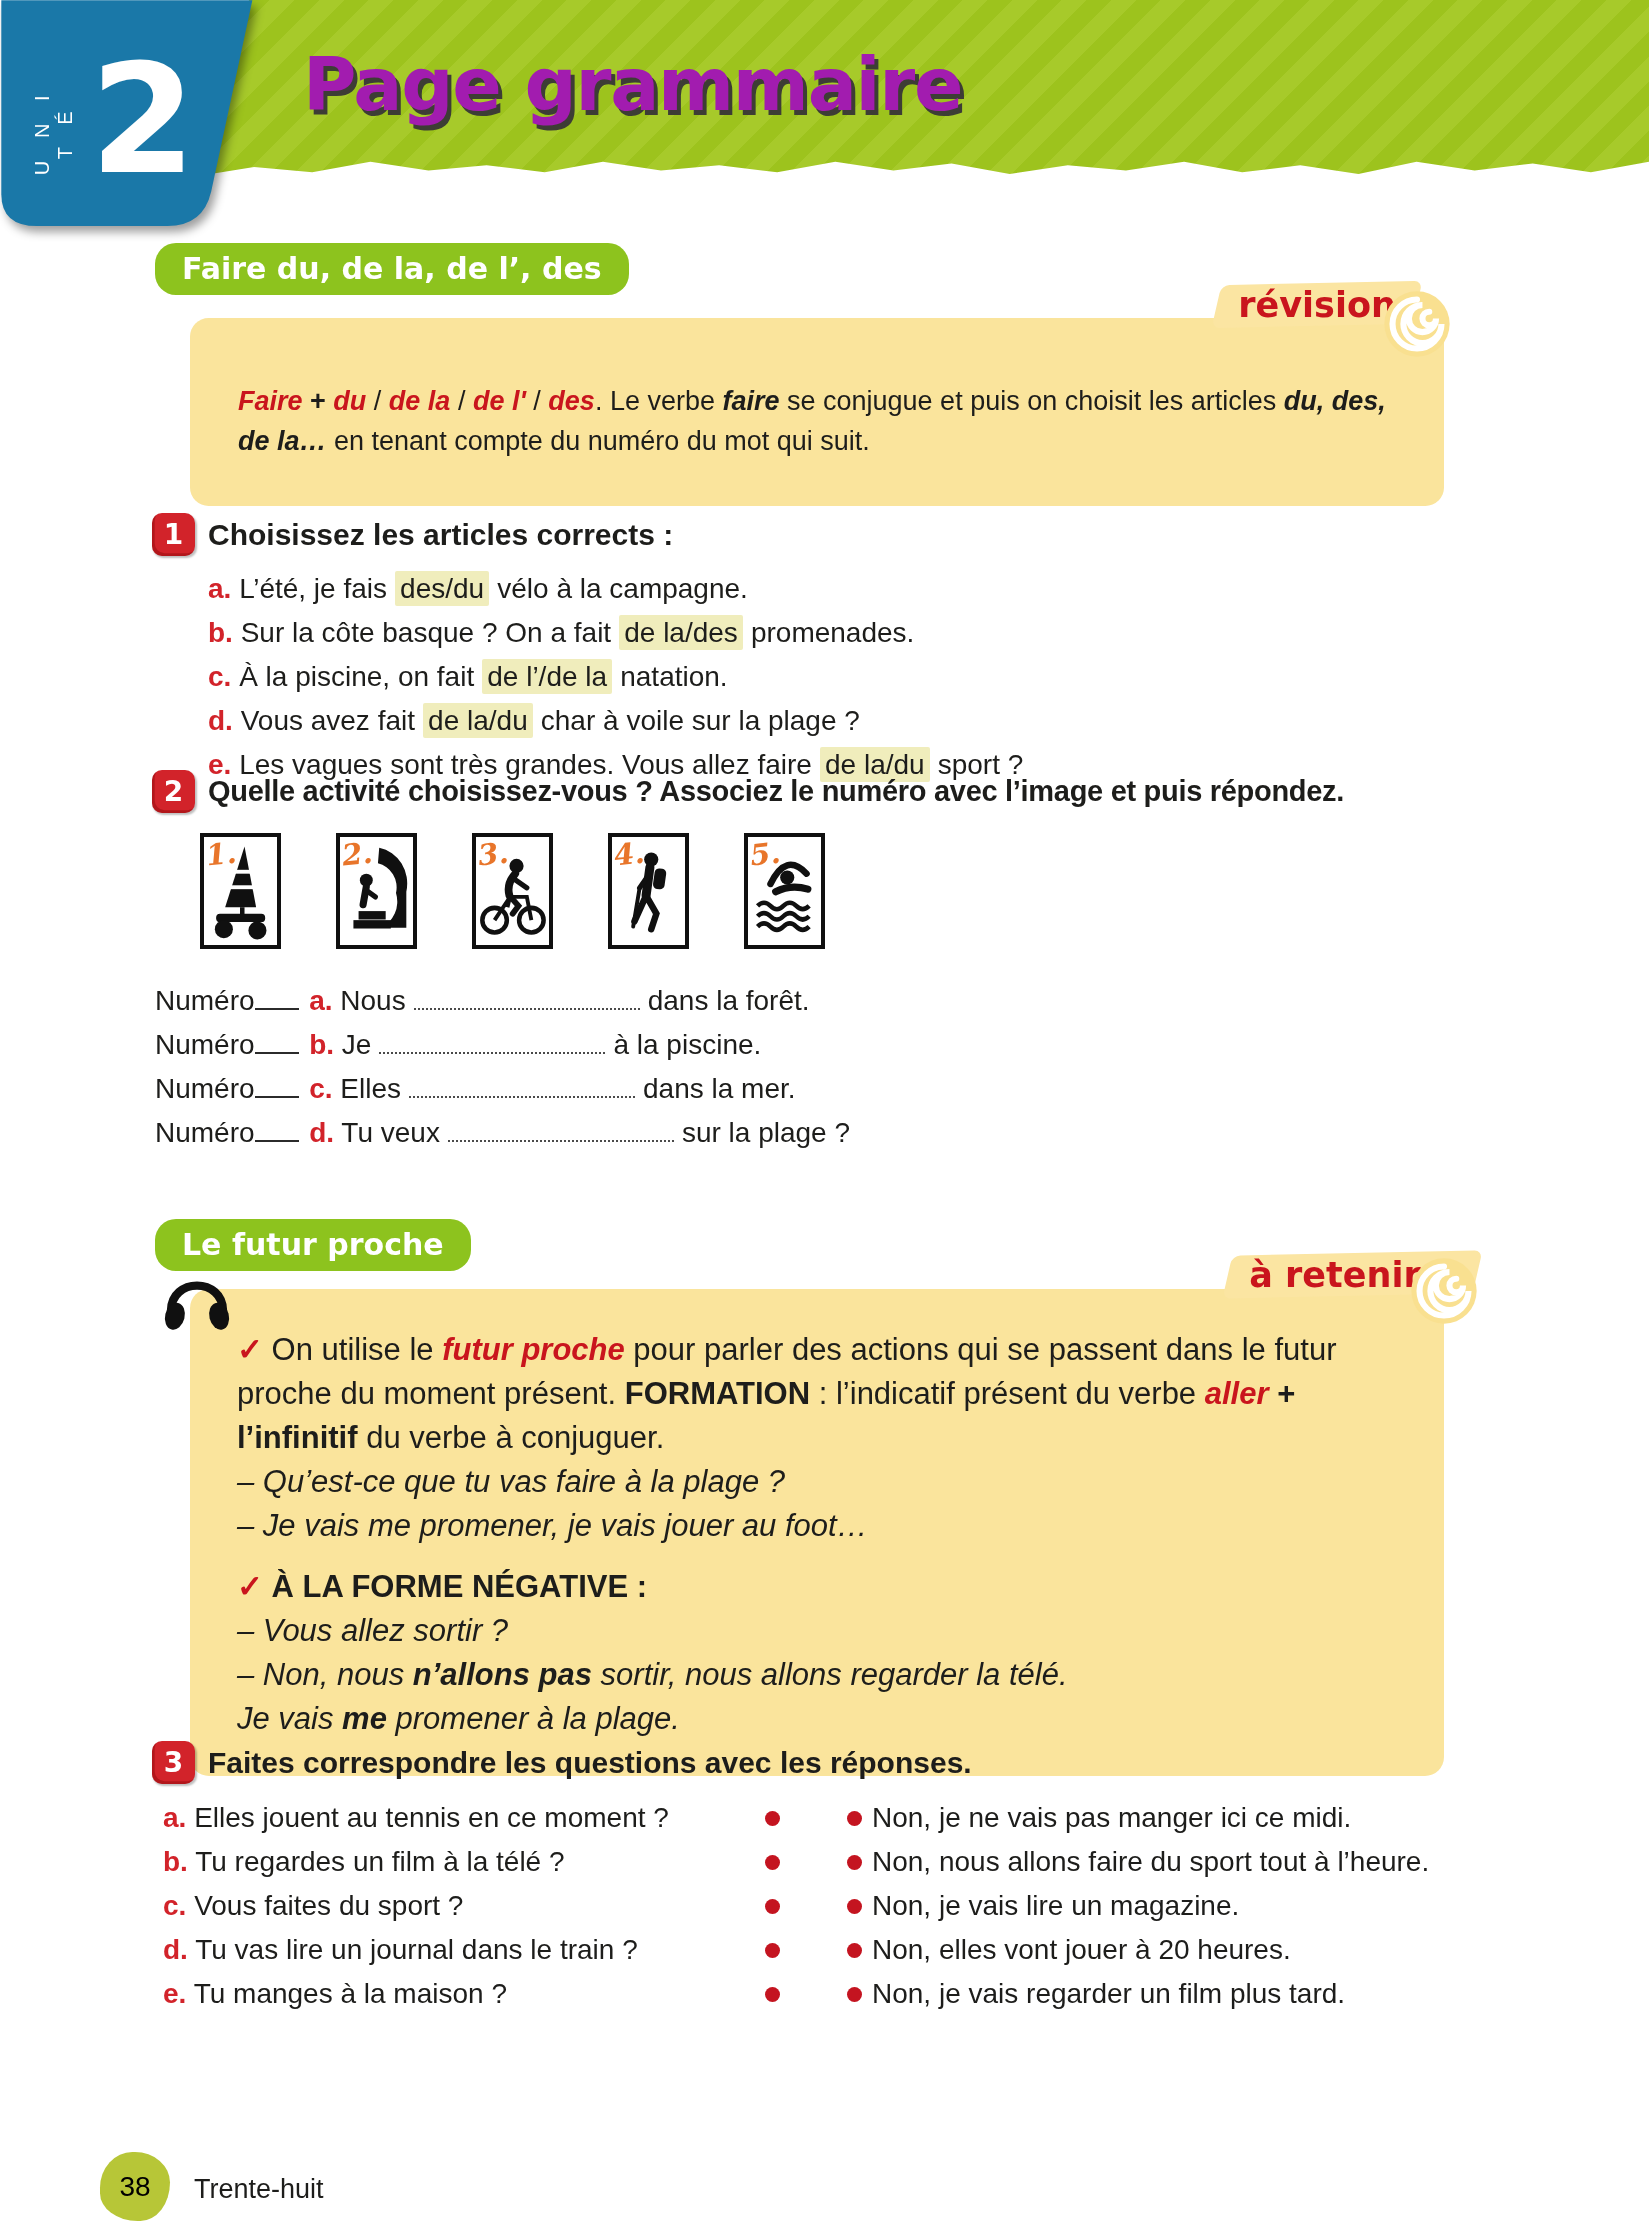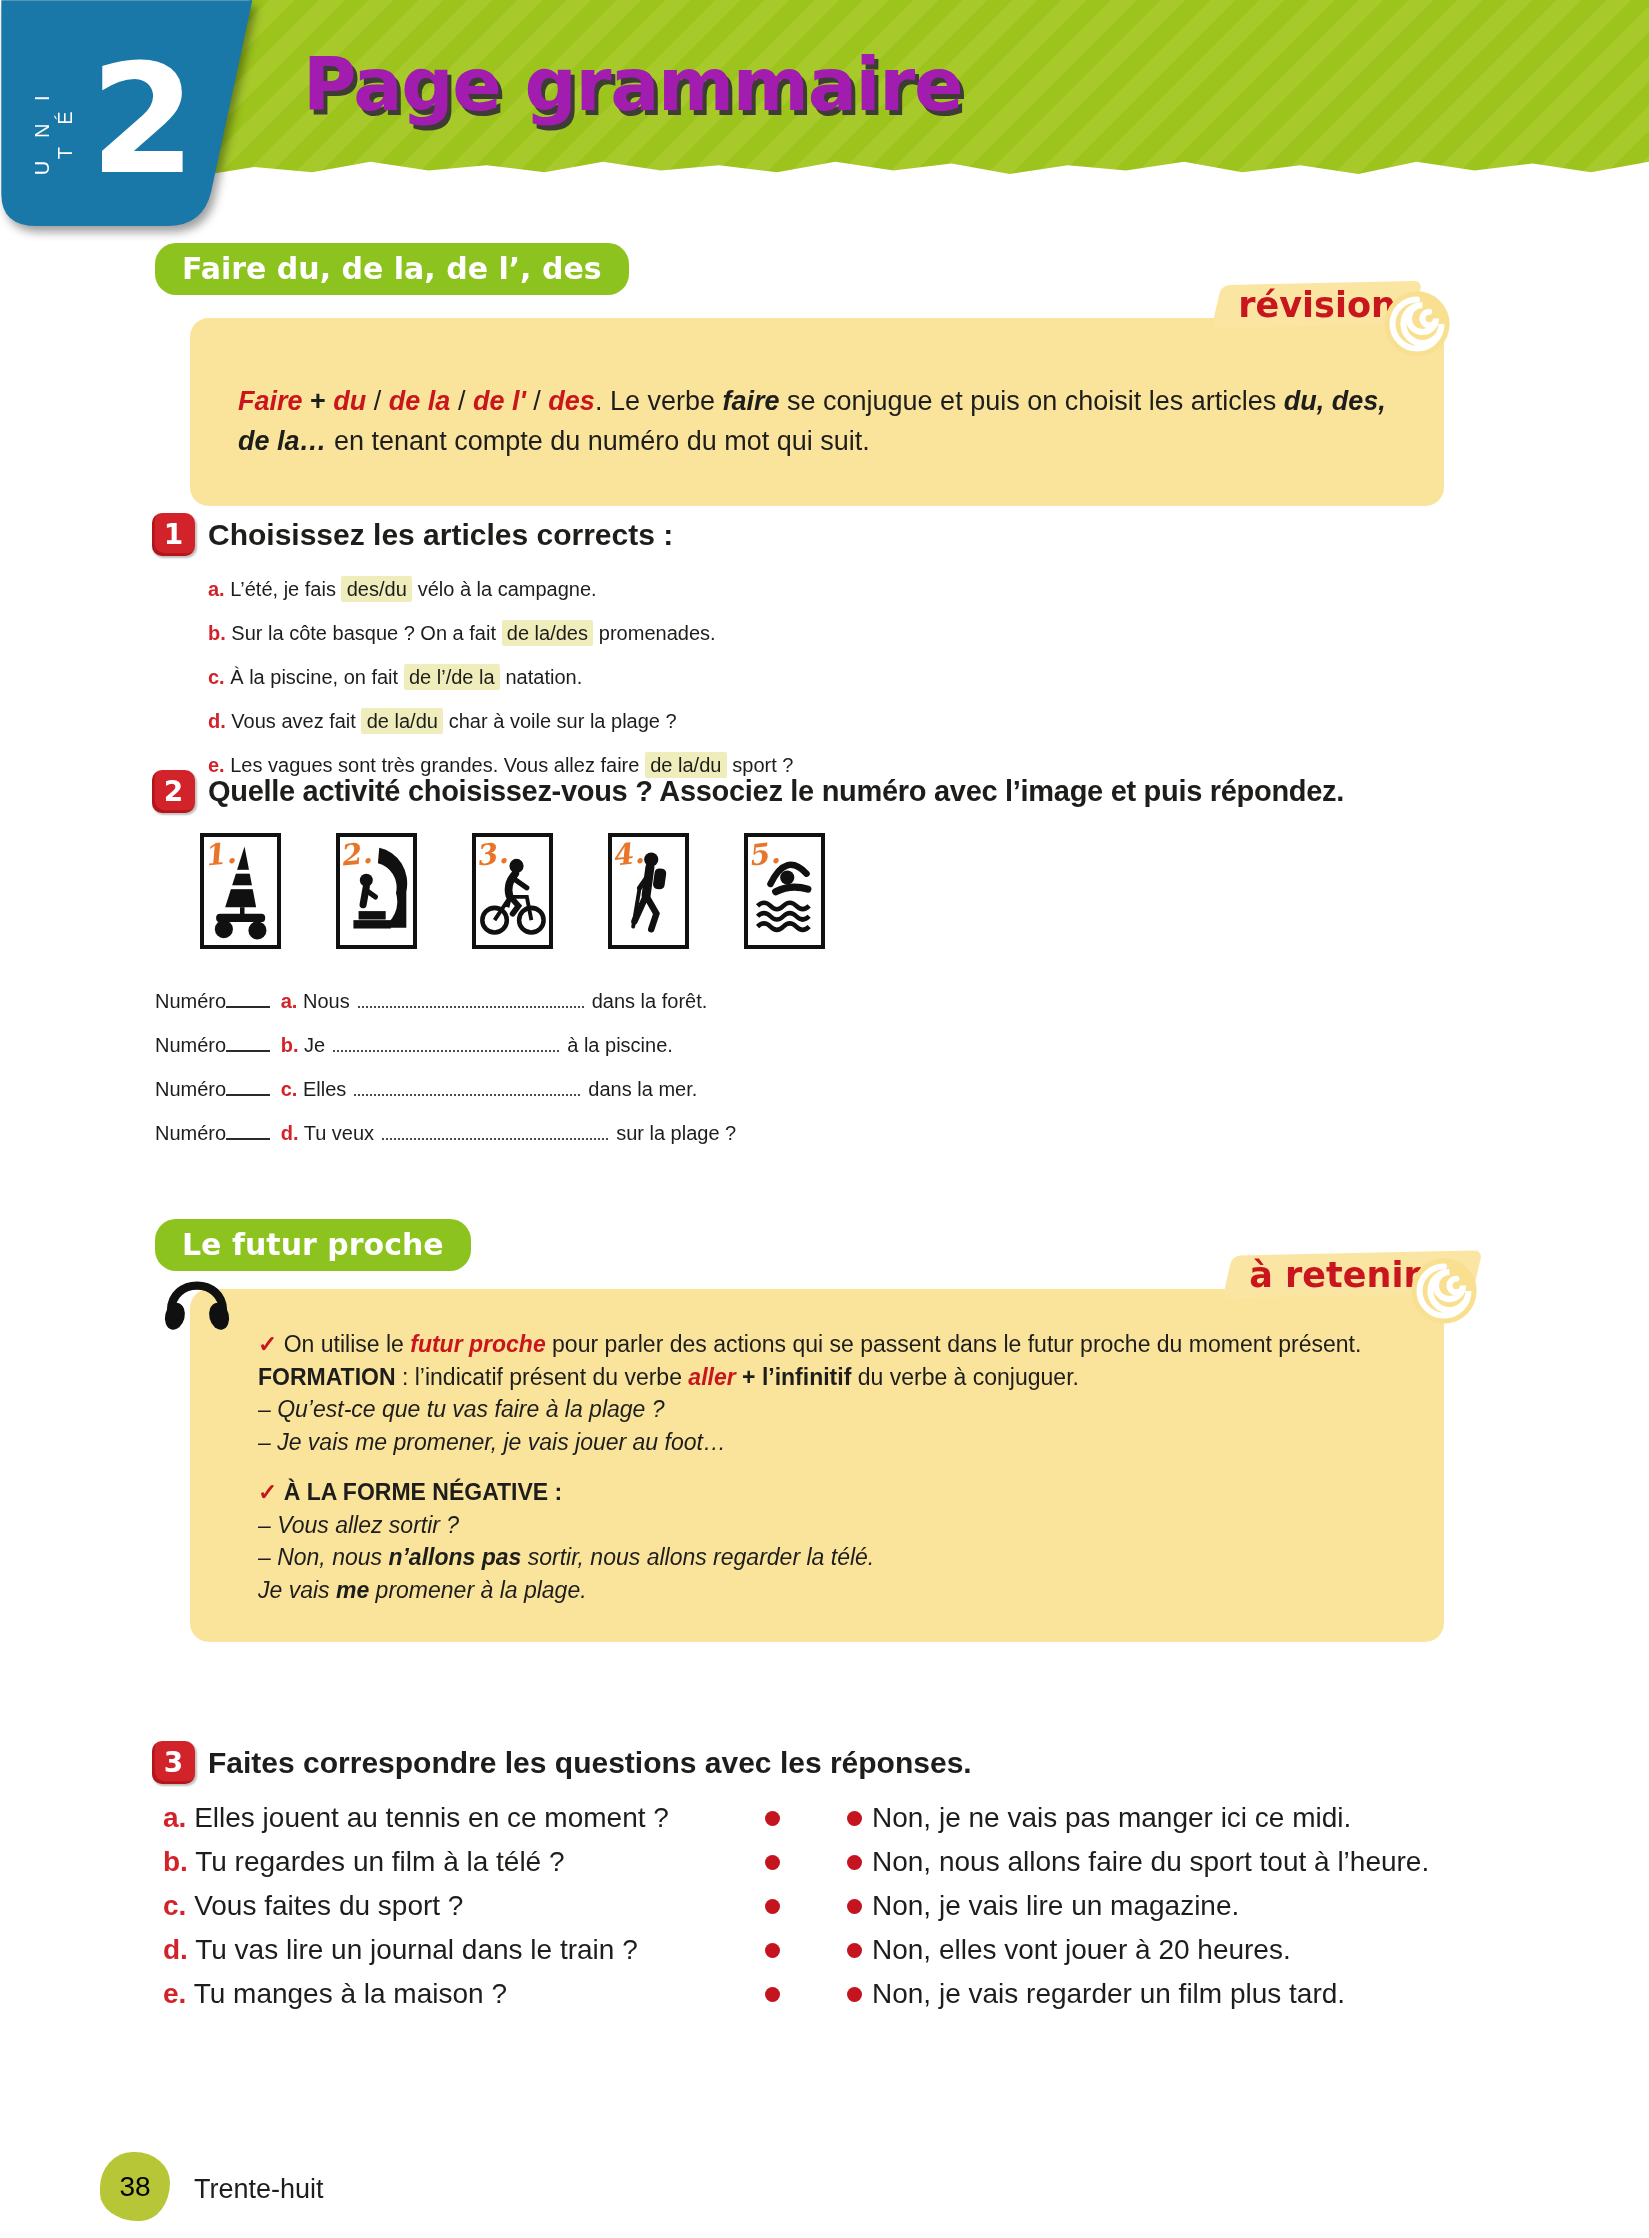--- a/index.html
+++ b/index.html
@@ -51,21 +51,21 @@
     color:#fff; text-align:center; line-height:43px; font-family:"DejaVu Sans", sans-serif;
     font-weight:bold; font-size:28px;
     box-shadow:inset 2.7px -2.7px 0 rgba(120,0,0,.35), 1.3px 2px 2px rgba(0,0,0,.25);
   }
   .ex-title{ position:absolute; font-weight:bold; font-size:30px; line-height:43px; white-space:nowrap; } .redletter{ color:#d2232a; font-weight:bold; }
   .b{ font-weight:bold; } .it{ font-style:italic; } .bi{ font-weight:bold; font-style:italic; }
   .redbi{ color:#c9151d; font-weight:bold; font-style:italic; }
   .hl{ background:#f0edbc; padding:2px 5.3px; border-radius:2px; }
   .check{ color:#c9151d; font-weight:bold; }
 
-  .itemlist{ position:absolute; font-size:20px; }
+  .itemlist{ position:absolute; font-size:28px; }
   .itemlist .row{ height:44px; line-height:44px; white-space:nowrap; }
   .uline{ display:inline-block; width:44px; height:.8em; border-bottom:2px solid #2b2b2b; margin-right:10.6px; }
   .dots{ display:inline-block; width:226px; height:.72em; border-bottom:2px dotted #4a4a4a; margin:0 8px; }
 
   
   .imgrow{ position:absolute; left:200px; top:833px; display:flex; gap:55px; }
   .imgbox{ position:relative; width:81px; height:116px; background:#fff; border:4.7px solid #101010; }
   .imgnum{
     position:absolute; left:2px; top:0px; color:#e8752a; z-index:2;
     font-family:"DejaVu Serif", serif; font-style:italic; font-weight:bold; font-size:29px;
@@ -204,21 +204,21 @@
     <ellipse cx="26" cy="88" rx="15" ry="21" fill="#101010" transform="rotate(14 26 88)"></ellipse>
     <ellipse cx="94" cy="88" rx="15" ry="21" fill="#101010" transform="rotate(-14 94 88)"></ellipse>
   </svg>
 
   <div class="tag" style="left:1232px; top:1252px;">à retenir...</div>
   <svg class="spiral" style="left:1410px; top:1257px;" viewBox="0 0 100 100">
     <circle cx="50" cy="50" r="48" fill="#f9e090"></circle>
     <path d="M50 14 A36 36 0 1 0 86 50 A28 28 0 1 1 58 22 A20 20 0 1 0 78 42 A10 10 0 1 1 68 32" fill="none" stroke="#fff" stroke-width="9" stroke-linecap="round"></path>
   </svg>
 
-  <div class="ybox" style="top:1289px; padding:39px 41px 35px 68px; line-height:1.42; font-size:23px;border-radius:19px;">
+  <div class="ybox" style="top:1289px; padding:39px 41px 35px 47px; line-height:1.42; font-size:31px;border-radius:19px;">
     <div>
       <span class="check">✓</span><span> On utilise le </span><span class="redbi">futur proche</span><span> pour parler des actions qui se passent dans le futur proche du moment présent. </span><span class="b">FORMATION</span><span> : l’indicatif présent du verbe </span><span class="redbi">aller</span><span class="b"> + </span><span class="b">l’infinitif</span><span> du verbe à conjuguer.</span>
     </div>
     <div class="it">– Qu’est-ce que tu vas faire à la plage ?</div>
     <div class="it">– Je vais me promener, je vais jouer au foot…</div>
     <div style="margin-top:17.3px;">
       <span class="check">✓</span><span class="b"> À LA FORME NÉGATIVE :</span>
     </div>
     <div class="it">– Vous allez sortir ?</div>
     <div class="it">

